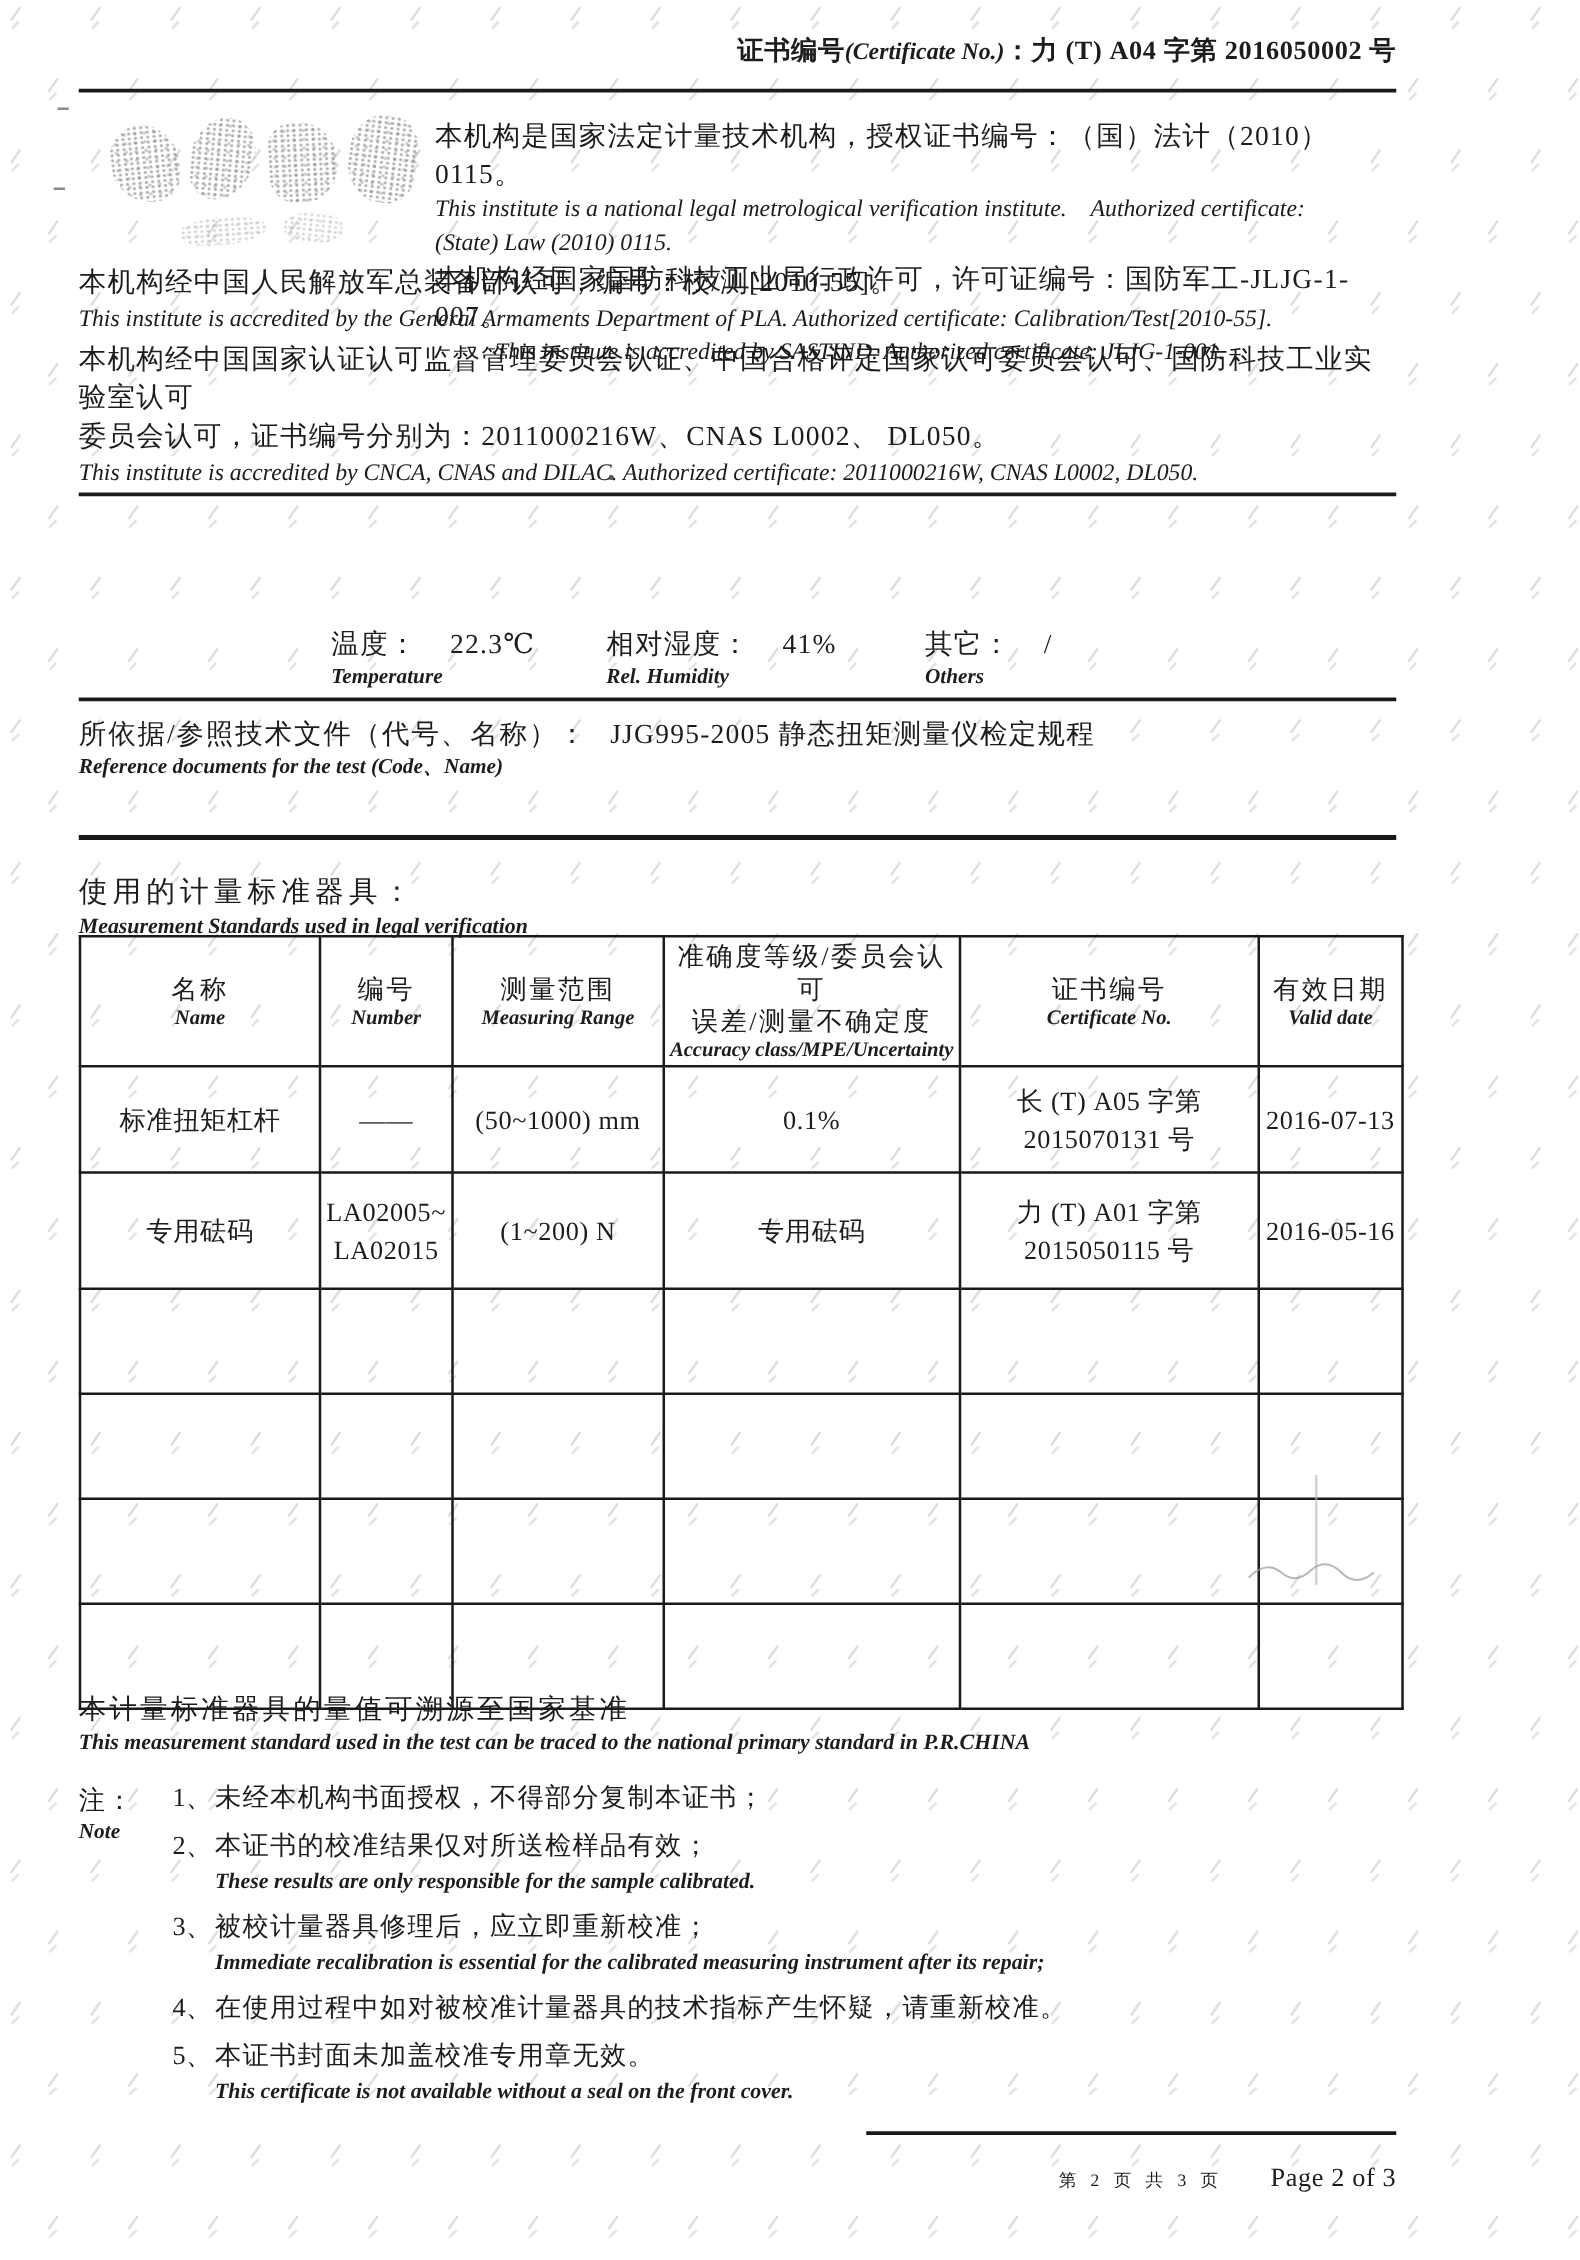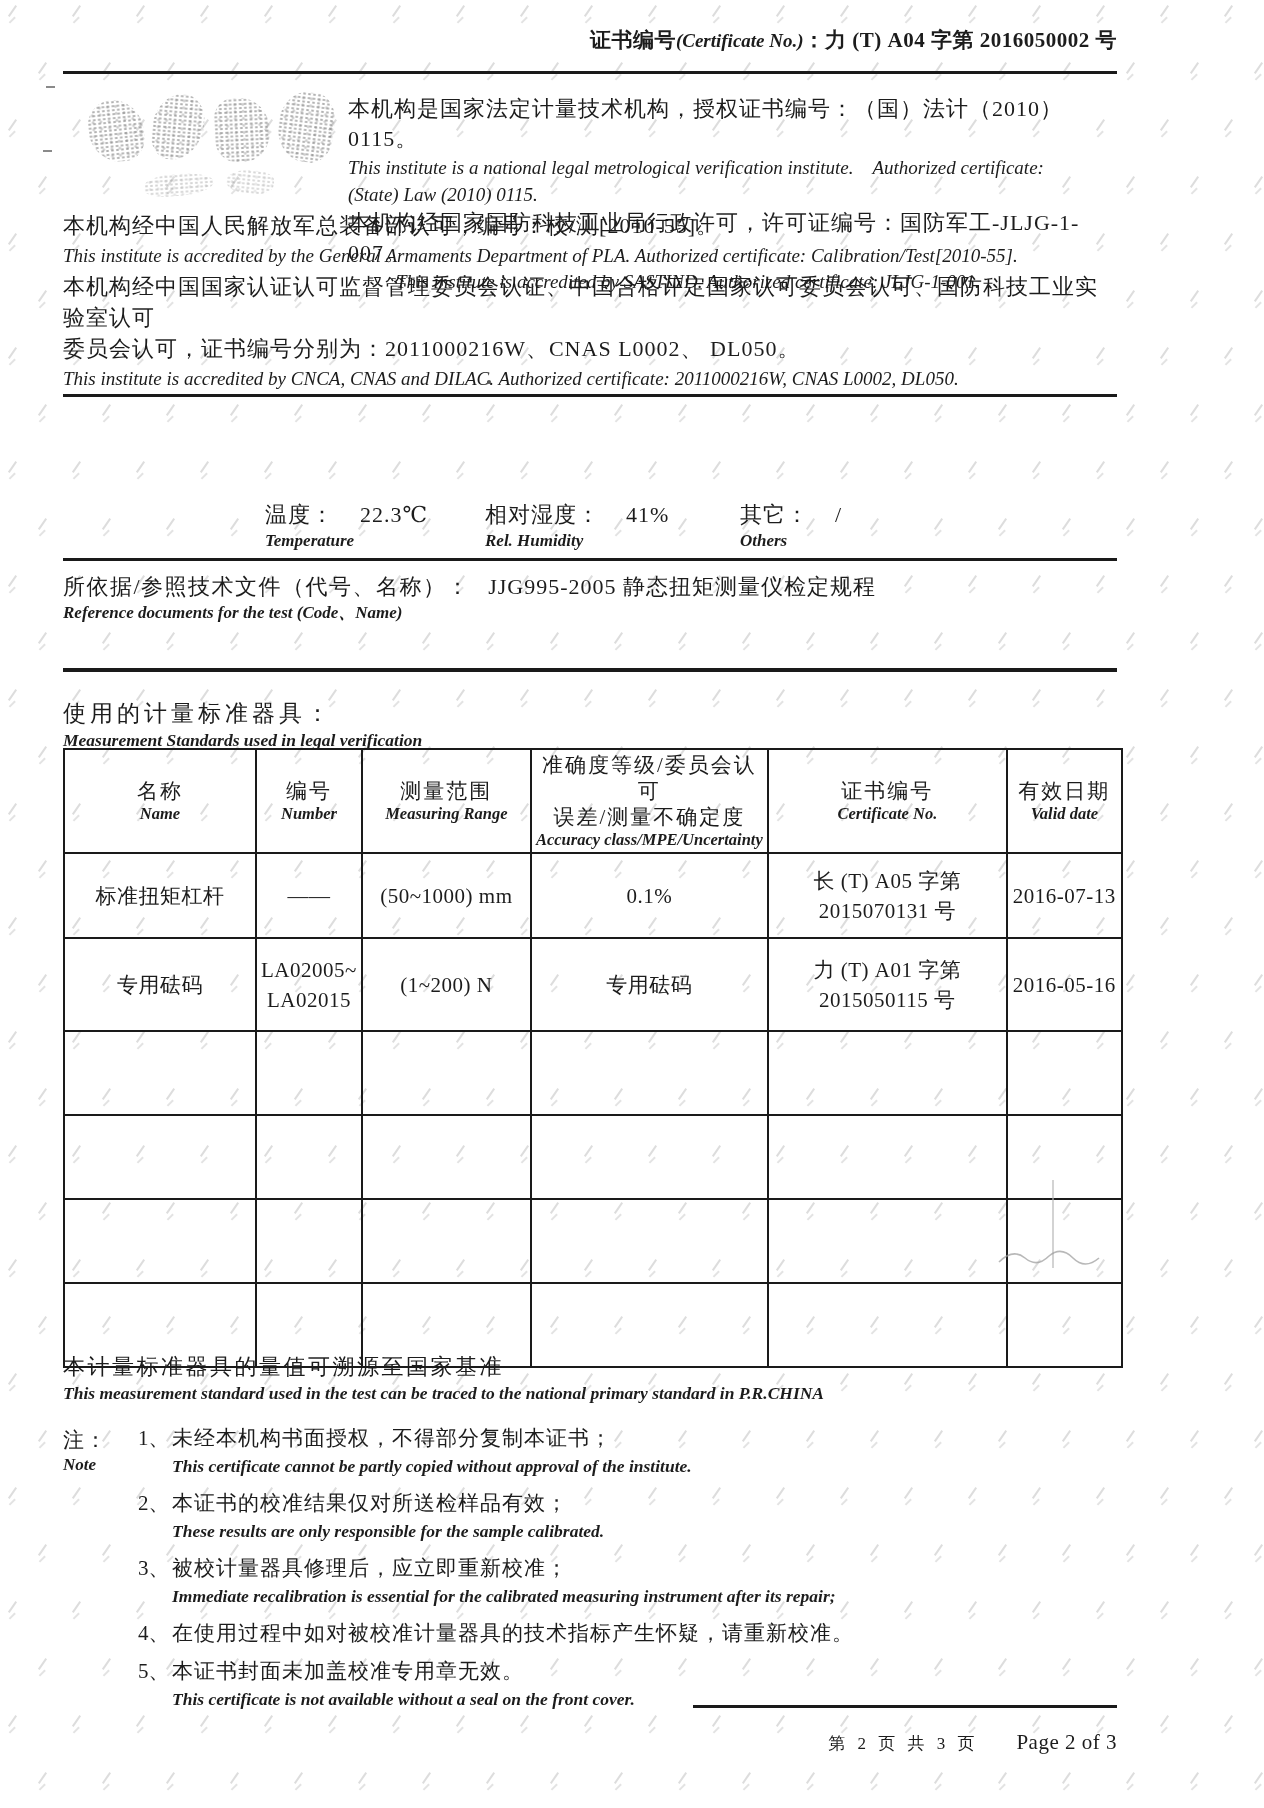--- a/index.html
+++ b/index.html
@@ -78,21 +78,21 @@
   .note-label .zh-line{font-size:21px;letter-spacing:1px;}
   .note-items{position:absolute;left:75px;top:0;width:970px;}
   .note-item{margin-bottom:9px;}
   .note-item .row1{display:flex;}
   .note-item .num{width:34px;font-size:21px;flex:none;}
   .note-item .zh-t{font-size:21px;letter-spacing:1px;line-height:29px;}
   .note-item .en-t{margin-left:34px;font-style:italic;font-weight:bold;font-size:17.5px;line-height:27px;}
 
   .footer-rule{position:absolute;left:693px;top:1705px;width:424px;height:3px;background:#1a1a1a;}
   .footer{position:absolute;left:63px;top:1730px;width:1054px;text-align:right;white-space:nowrap;}
-  .footer .zh-pg{font-size:17px;letter-spacing:4px;}
+  .footer .zh-pg{font-size:14px;letter-spacing:4px;}
   .footer .en-pg{font-size:21px;margin-left:38px;letter-spacing:.5px;}
 
   
   .art{position:absolute;background:#8a8a8a;}
   .art.d1{left:46px;top:86px;width:9px;height:2px;}
   .art.d2{left:43px;top:150px;width:9px;height:2px;}
   .art.dot{left:487px;top:380px;width:4px;height:4px;border-radius:50%;background:#555;}
   .art.vline{left:1052px;top:1180px;width:1.5px;height:88px;background:#b5b5b5;opacity:.6;}
   .squiggle{position:absolute;left:995px;top:1240px;z-index:1;}
 </style>
@@ -912,21 +912,20 @@
       <div class="note-label">
         <div class="zh-line">注：</div>
         <div class="sub">Note</div>
       </div>
       <div class="note-items">
           <div class="note-item">
             <div class="row1">
               <span class="num">1、</span>
               <span class="zh-t">未经本机构书面授权，不得部分复制本证书；</span>
             </div>
-            <div class="en-t">This certificate cannot be partly copied without approval of the institute.</div>
           </div>
           <div class="note-item">
             <div class="row1">
               <span class="num">2、</span>
               <span class="zh-t">本证书的校准结果仅对所送检样品有效；</span>
             </div>
             <div class="en-t">These results are only responsible for the sample calibrated.</div>
           </div>
           <div class="note-item">
             <div class="row1">

